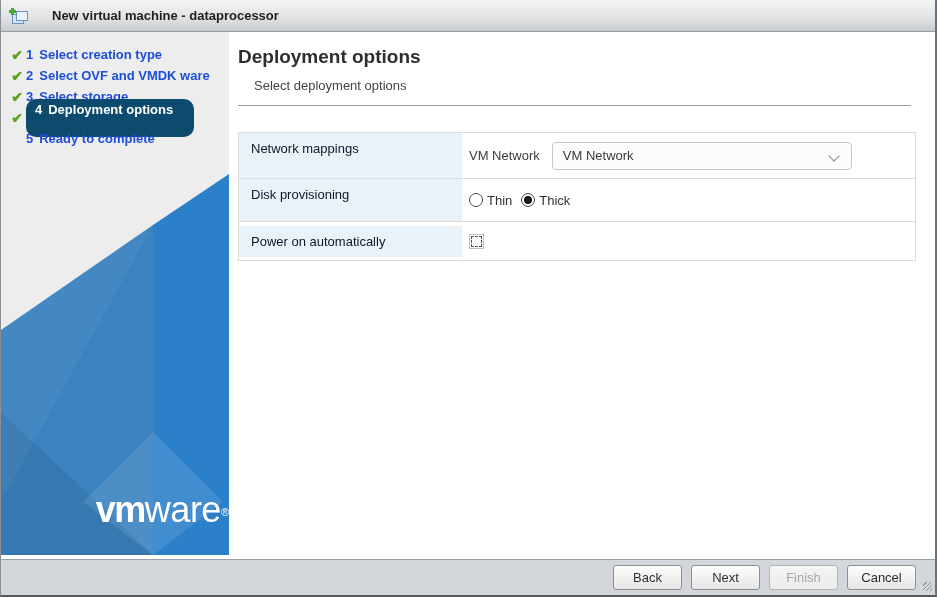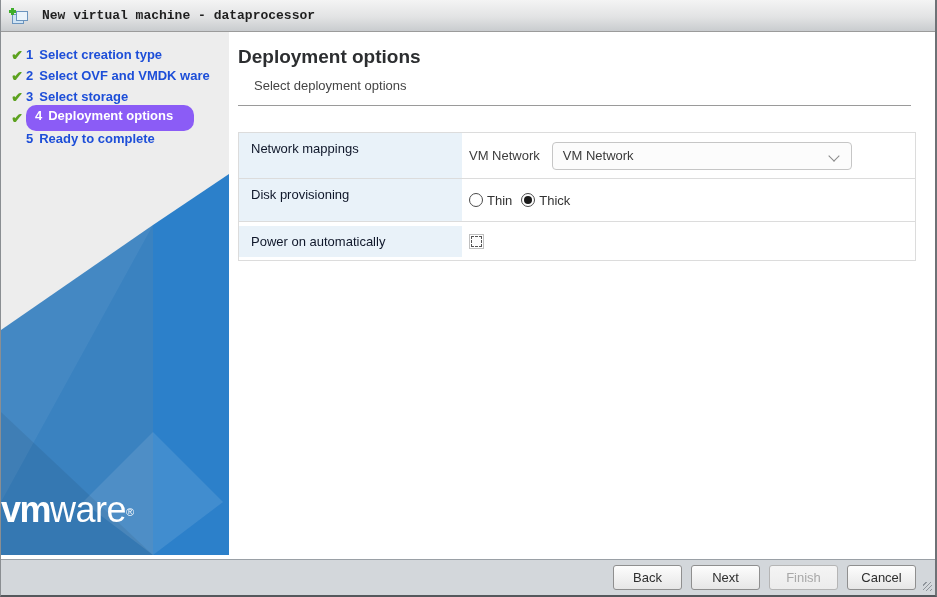--- a/index.html
+++ b/index.html
@@ -3,39 +3,39 @@
 <meta charset="utf-8">
 <style>
   html,body{margin:0;padding:0;background:#fff;}
   body{width:937px;height:597px;position:relative;font-family:"Liberation Sans",sans-serif;overflow:hidden;}
   .window{position:absolute;inset:0;box-sizing:border-box;border-left:1px solid #8a8e92;border-right:2px solid #6e7276;border-bottom:2px solid #54585c;background:#fff;}
 
   
   .titlebar{position:absolute;left:0;top:0;right:0;height:32px;
     background:linear-gradient(#f4f4f4,#e2e3e4 55%,#c9cccf);
     border-bottom:1px solid #9b9b9b;display:flex;align-items:center;padding-left:8px;box-sizing:border-box;}
-  .titlebar .title{font-size:13px;font-weight:bold;color:#1f1f1f;margin-left:15px;font-family:Liberation Mono, monospace;}
+  .titlebar .title{font-size:13px;font-weight:bold;color:#1f1f1f;margin-left:25px;}
   .vm-icon{width:18px;height:16px;position:relative;display:inline-block;}
   .vm-icon .back{position:absolute;left:3px;top:6px;width:10px;height:8px;background:#cfe3f4;border:1px solid #6b94be;}
   .vm-icon .front{position:absolute;left:7px;top:3px;width:10px;height:8px;background:#eaf3fb;border:1px solid #6b94be;}
   .vm-icon .plus{position:absolute;left:0;top:0;width:7px;height:7px;}
   .vm-icon .plus:before,.vm-icon .plus:after{content:"";position:absolute;background:#3fae2a;}
   .vm-icon .plus:before{left:2px;top:0;width:3px;height:7px;}
   .vm-icon .plus:after{left:0;top:2px;width:7px;height:3px;}
 
   
   .sidebar{position:absolute;left:0;top:32px;width:228px;height:523px;background:#ededed;overflow:hidden;}
   .tri-svg{position:absolute;left:0;top:0;}
   .steps{position:relative;padding-top:12px;}
   .step{display:flex;align-items:center;height:21px;cursor:default;}
   .step .check{width:18px;margin-left:7px;font-size:14px;font-weight:bold;color:#5da21f;text-align:center;flex:0 0 18px;}
   .step .step-text{font-size:13px;font-weight:bold;color:#1d4ed8;white-space:nowrap;}
   .step .num{margin-right:6px;}
-  .step.active .step-text{background:#8b5cf6;color:#fff;border-radius:10px;padding:3px 11px 8px 9px;margin-right:35px;flex:1;}
-  .logo{position:absolute;left:0;right:0;bottom:24px;text-align:left;color:#fff;}
+  .step.active .step-text{background:#0c4a6e;color:#fff;border-radius:10px;padding:3px 11px 20px 9px;margin-right:35px;flex:1;}
+  .logo{position:absolute;left:0;right:0;bottom:24px;text-align:right;color:#fff;}
   .logo .vm{font-weight:bold;font-size:36px;letter-spacing:-1.5px;}
   .logo .ware{font-weight:normal;font-size:36px;letter-spacing:-0.5px;}
   .logo .reg{font-size:11px;vertical-align:super;}
 
   
   .main{position:absolute;left:228px;top:32px;right:0;height:523px;background:#fff;padding:12px 24px 0 9px;box-sizing:border-box;}
   .heading{font-size:19px;font-weight:bold;color:#2c2e30;margin:2px 0 10px 0;}
   .subheading{font-size:13px;color:#454545;margin:0 0 12px 16px;}
   .divider{border:none;border-top:1px solid #9a9a9a;margin:0 0 26px 0;}
 

